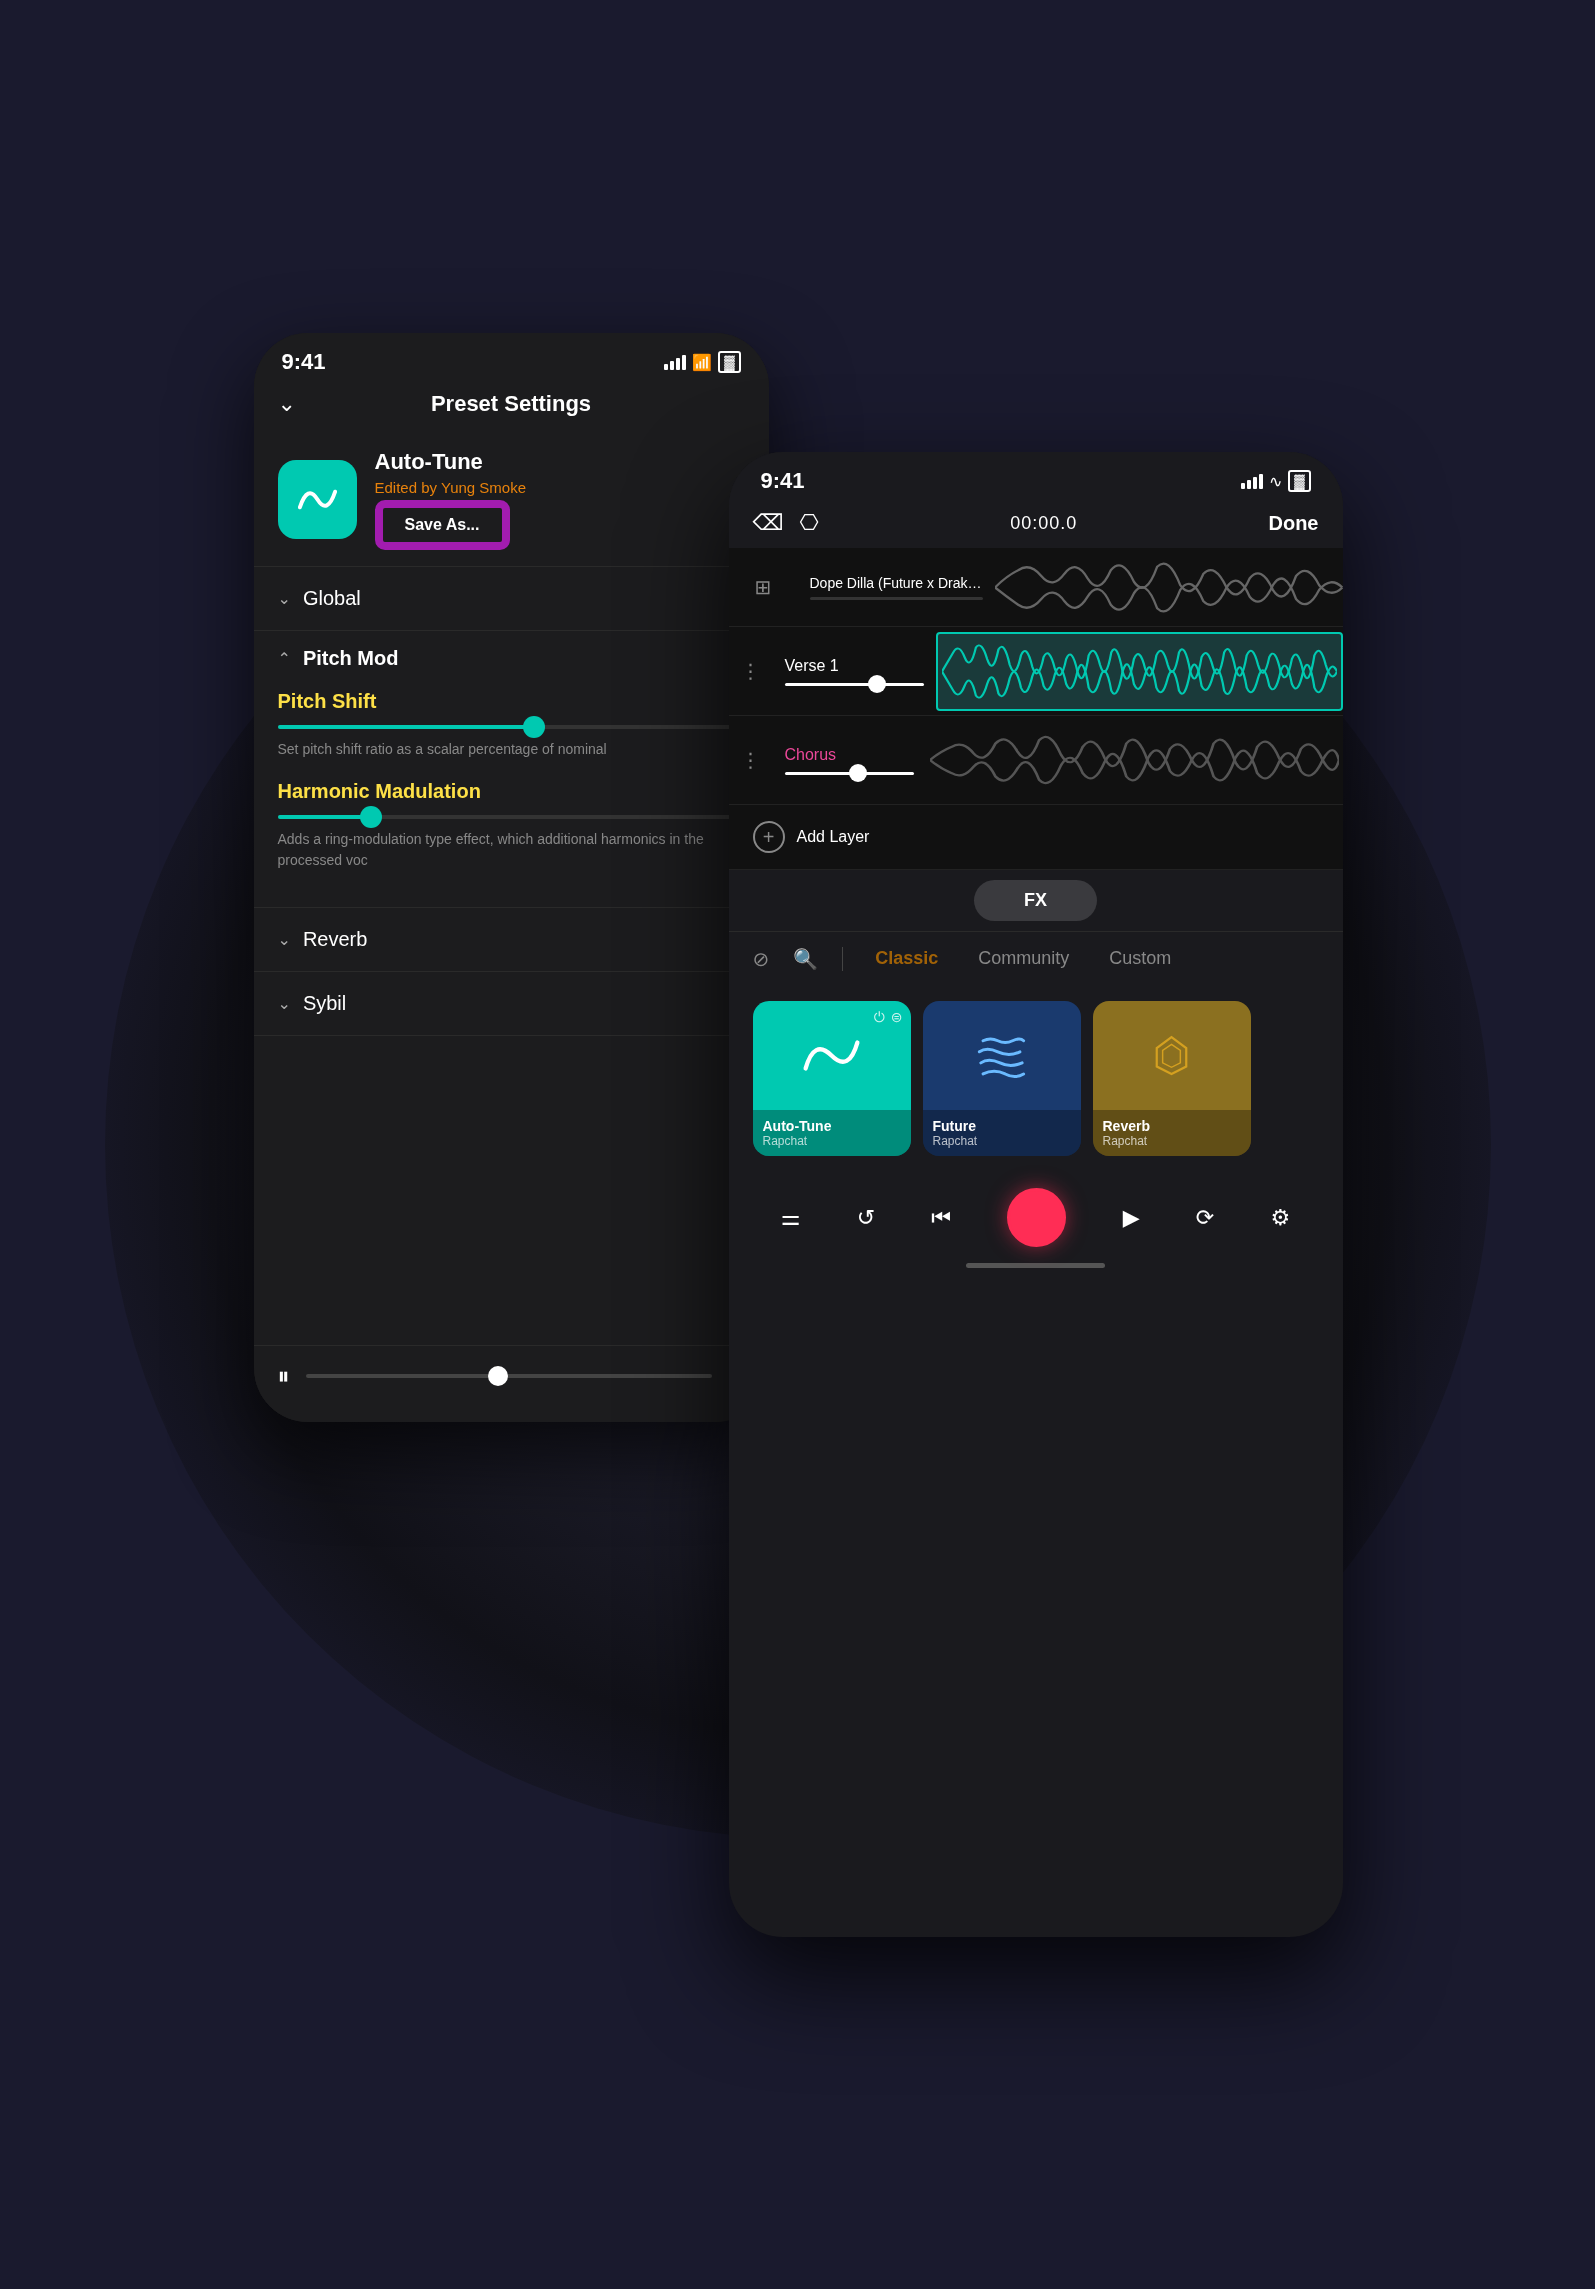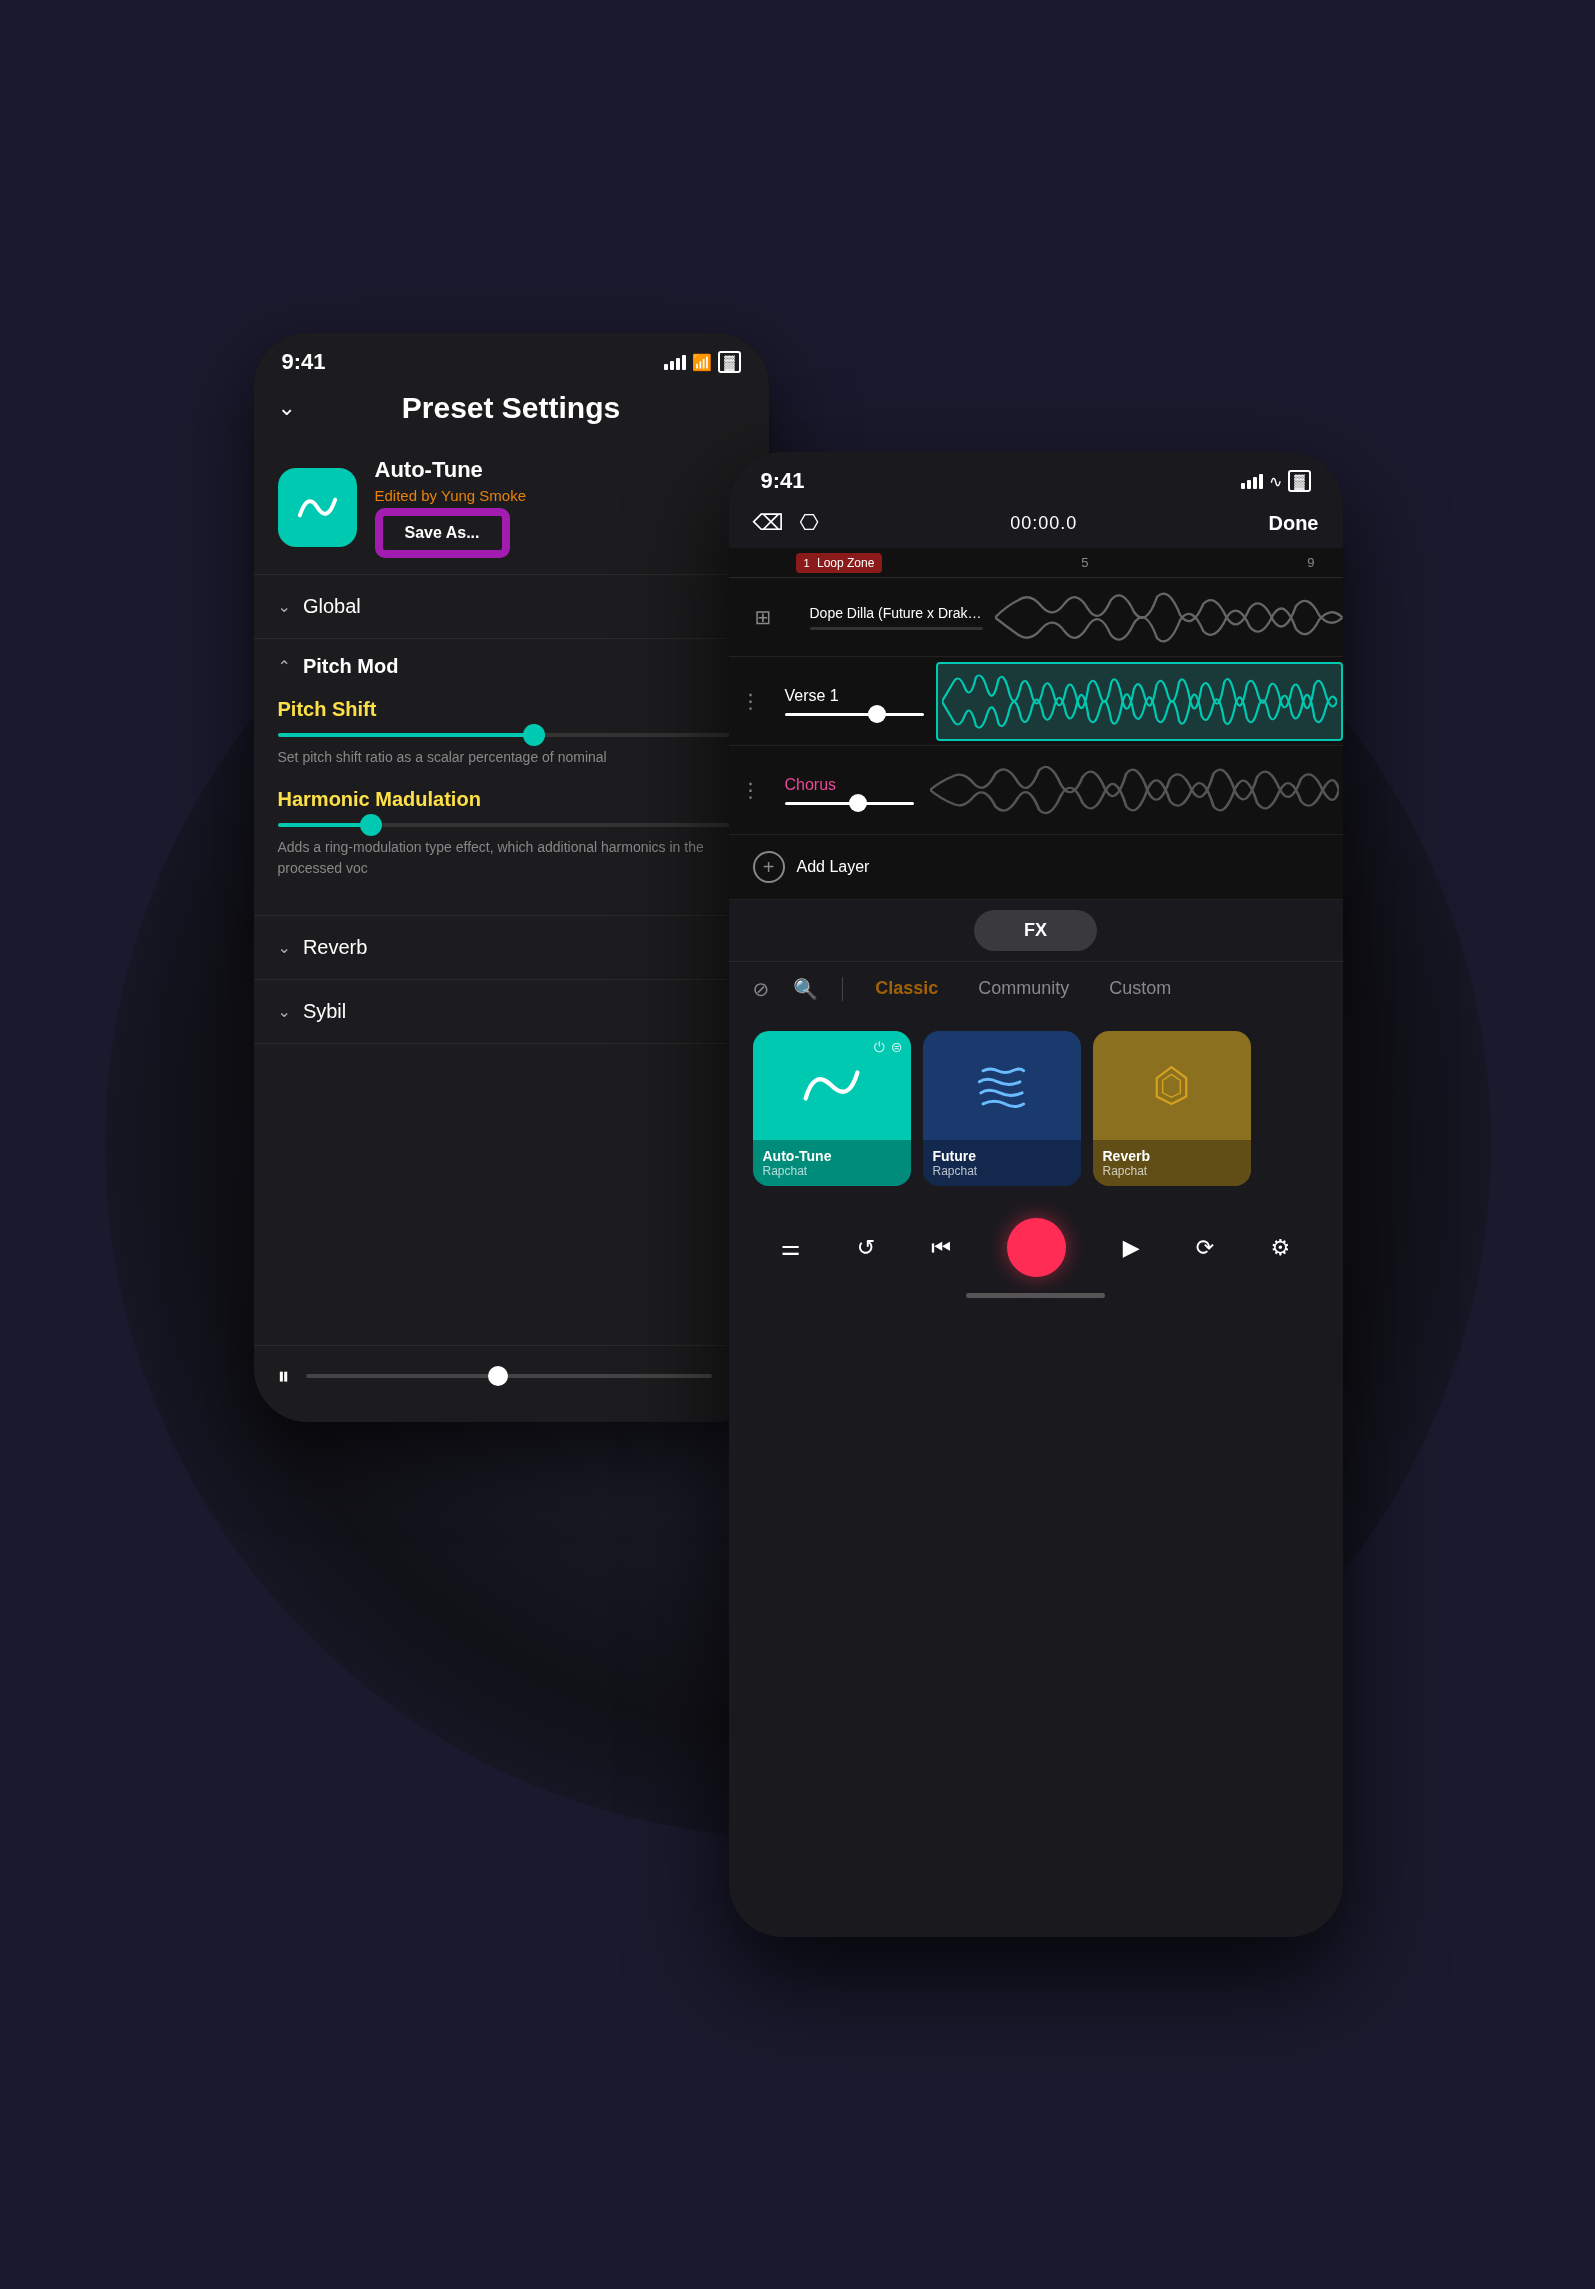--- a/index.html
+++ b/index.html
@@ -93,21 +93,21 @@
     }
 
     .header-back {
       position: absolute;
       left: 24px;
       color: #fff;
       font-size: 22px;
     }
 
     .header-title {
-      font-size: 30px;
+      font-size: 22px;
       font-weight: 700;
       color: #fff;
     }
 
     
     .app-block {
       display: flex;
       align-items: center;
       gap: 18px;
       padding: 16px 24px;
@@ -817,28 +817,20 @@
       <div class="top-bar-left">
         <span class="top-bar-icon">⌫</span>
         <span class="top-bar-icon">⎔</span>
       </div>
       <span class="top-bar-time">00:00.0</span>
       <button class="done-btn">Done</button>
     </div>
 
     <div class="timeline">
 
-      <div class="timeline-ruler">
-        <span class="loop-zone">
-          <span style="font-size:11px;margin-right:4px;">1</span>
-          <span>Loop Zone</span>
-        </span>
-        <span class="ruler-num">5</span>
-        <span class="ruler-num">9</span>
-      </div>
 
       <div class="track-row">
         <div class="track-left">
           <span class="grid-icon">⊞</span>
         </div>
         <div class="track-info">
           <div class="track-name">Dope Dilla (Future x Drake Type Bea...</div>
           <div class="track-slider"></div>
         </div>
         <div class="waveform-area">

